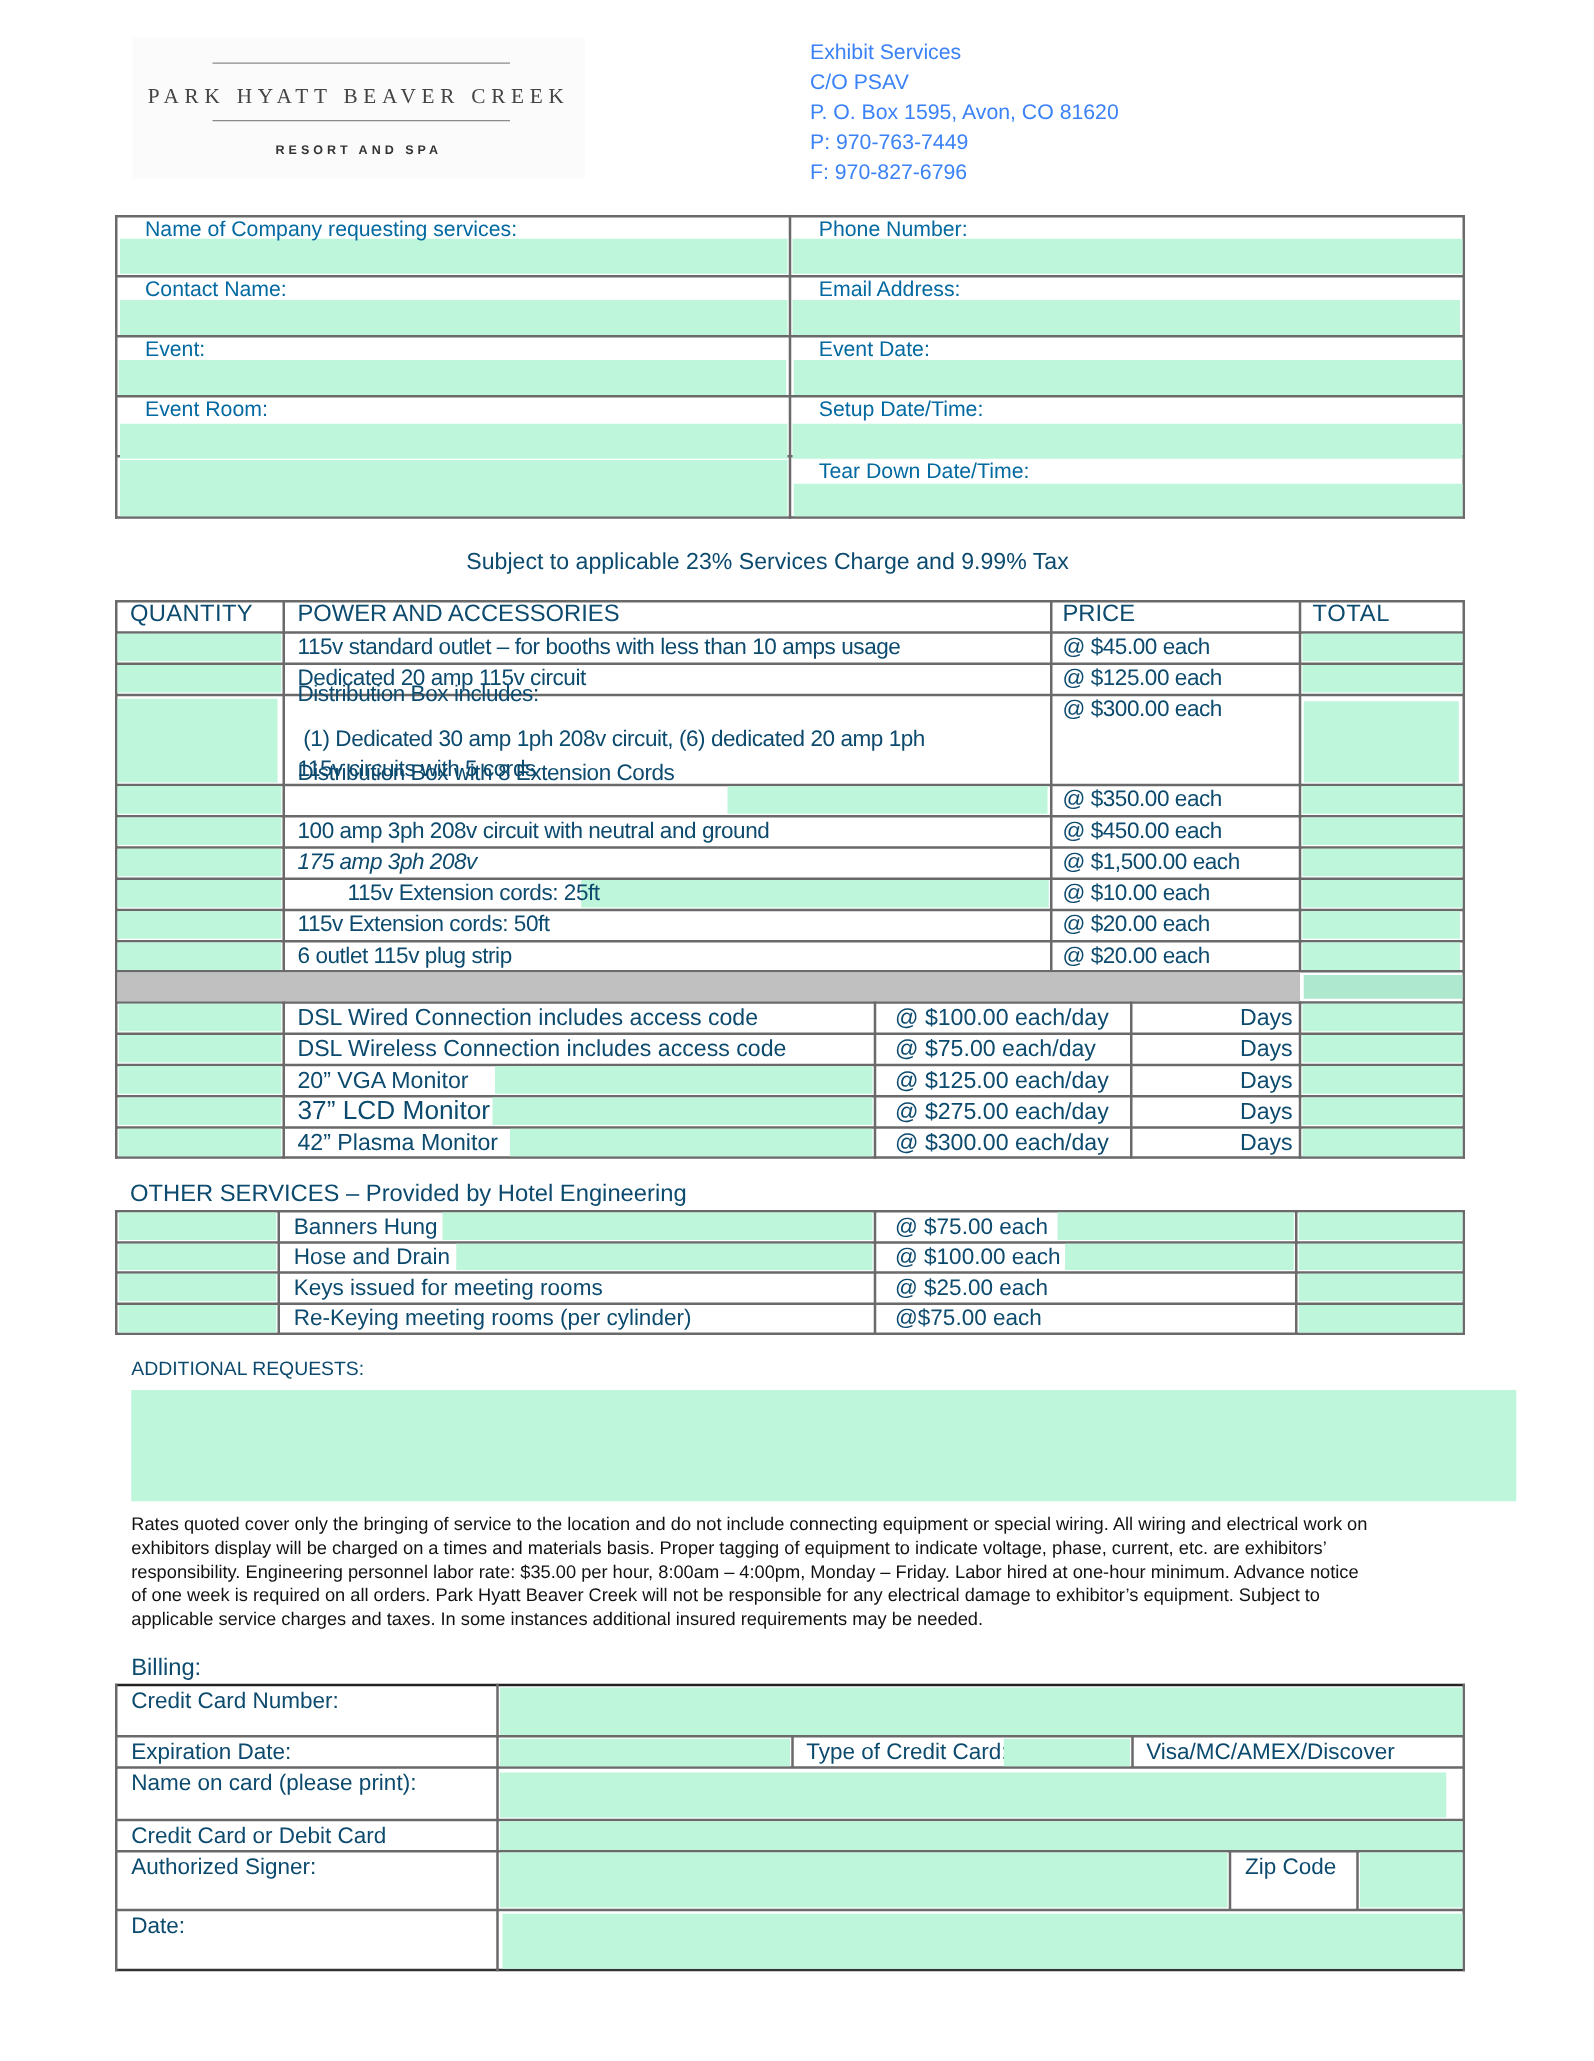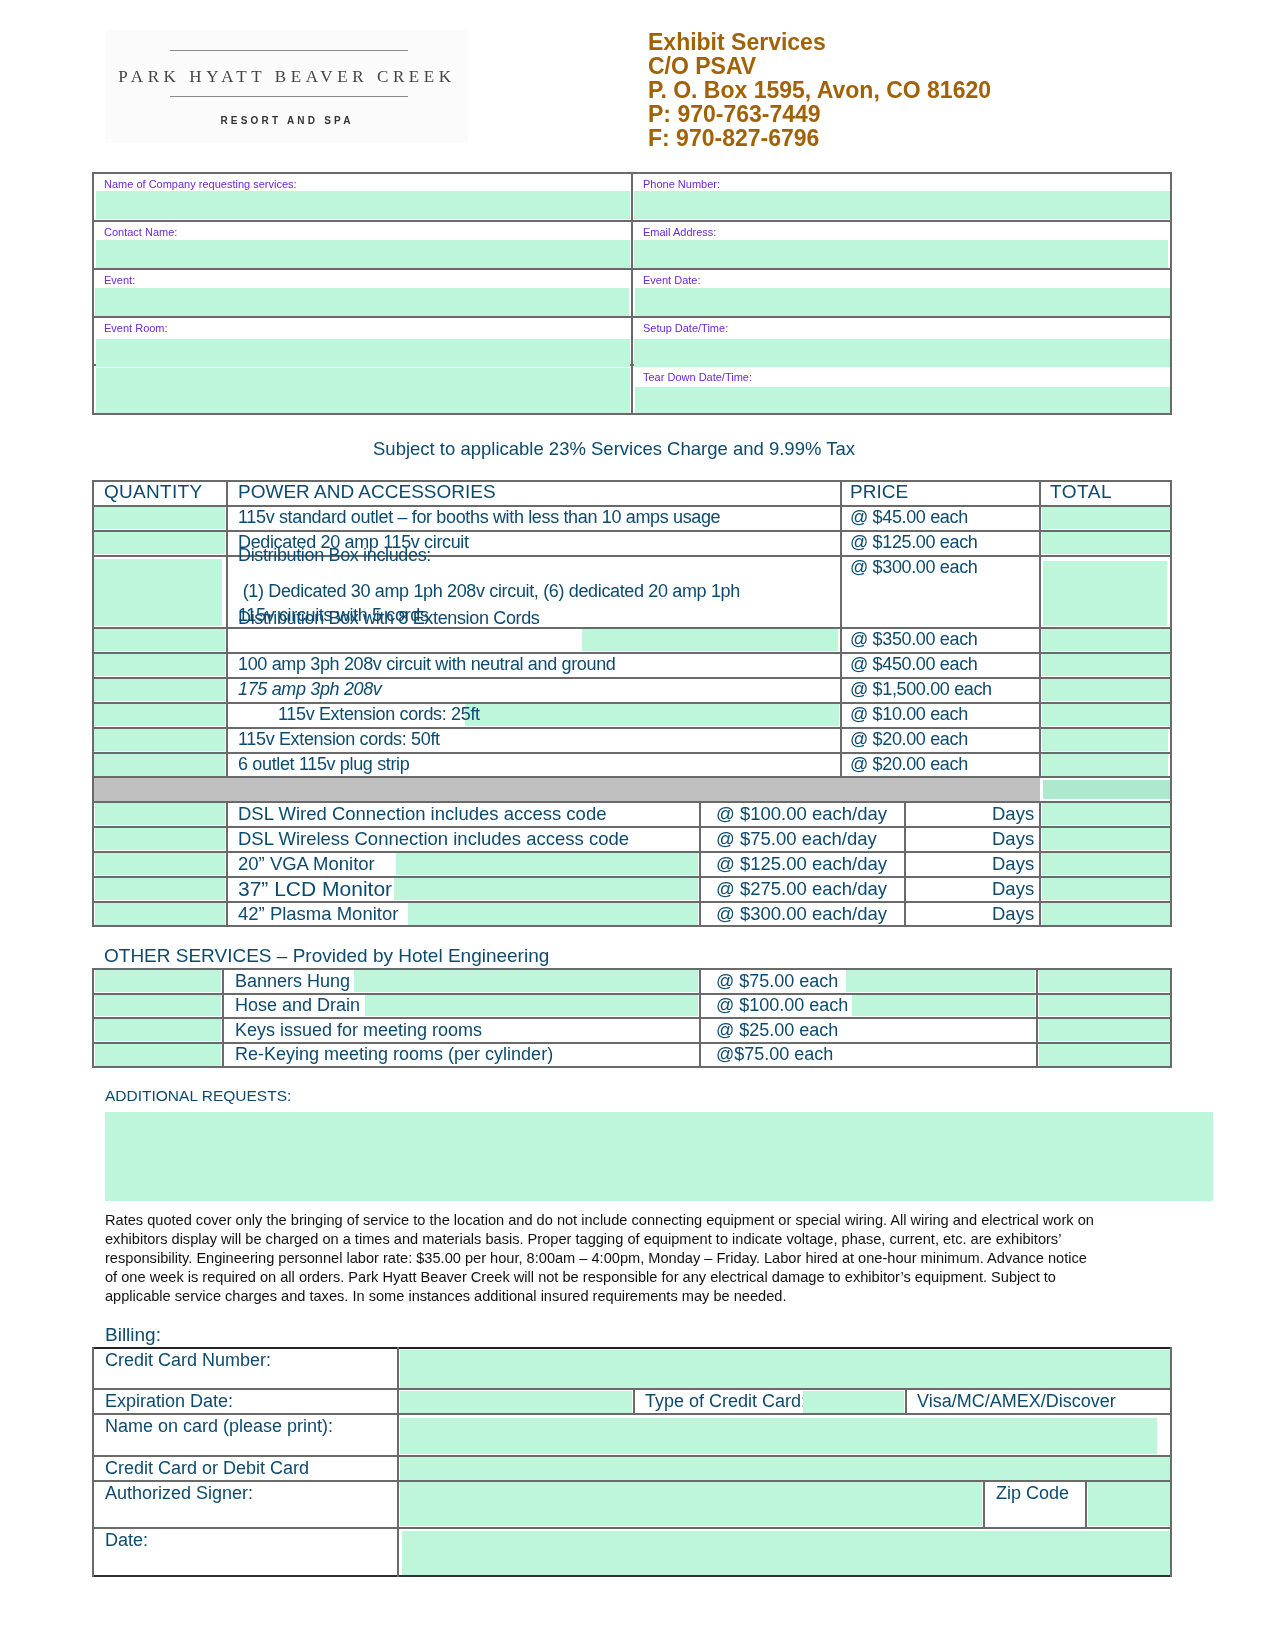--- a/index.html
+++ b/index.html
@@ -2,28 +2,28 @@
 <html><head>
 <meta charset="utf-8">
 <style>
   html, body { margin:0; padding:0; background:#ffffff; }
   body { width:1275px; height:1649px; position:relative; font-family:"Liberation Sans", sans-serif; color:#111; overflow:hidden; }
   .abs { position:absolute; }
   .logo { left:106px; top:30px; width:362px; height:113px; background:#fbfbfb; }
   .logo .rule { position:absolute; left:64px; width:238px; height:1px; background:#8a8a8a; }
   .logo .brand { position:absolute; left:0; width:100%; top:37px; text-align:center; font-family:"Liberation Serif", serif; font-size:17px; letter-spacing:4.6px; color:#444; }
   .logo .sub { position:absolute; left:0; width:100%; top:85px; text-align:center; font-size:10px; font-weight:bold; letter-spacing:3.2px; color:#333; }
-  .addr { left:648px; top:30px; font-size:23px; line-height:24px; color:#a16207;font-weight:bold; }
+  .addr { left:648px; top:30px; font-size:17px; line-height:24px; color:#3b82f6; }
   .addr div { white-space:nowrap; }
 
   
   .hl { position:absolute; height:2px; background:#6a6a6a; }
   .vl { position:absolute; width:2px; background:#6a6a6a; }
   .t { position:absolute; white-space:nowrap; font-size:18px; line-height:22px; color:#0c4a6e; }
-  .tsm { position:absolute; white-space:nowrap; font-size:11px; line-height:22px; color:#6d28d9; }
+  .tsm { position:absolute; white-space:nowrap; font-size:17px; line-height:22px; color:#0369a1;margin-left:12px; }
   .tnarrow { letter-spacing:-0.35px; }
   .input { position:absolute; background:#bdf6da; border:none; padding:0; margin:0; }
   .gray { position:absolute; background:#c0c0c0; }
   .notice { position:absolute; left:105px; top:1211px; width:1080px; font-size:14.6px; line-height:19px; color:#111; }
   .notice div { white-space:nowrap; }
 </style>
 </head>
 <body>
 
 <div class="abs logo">

